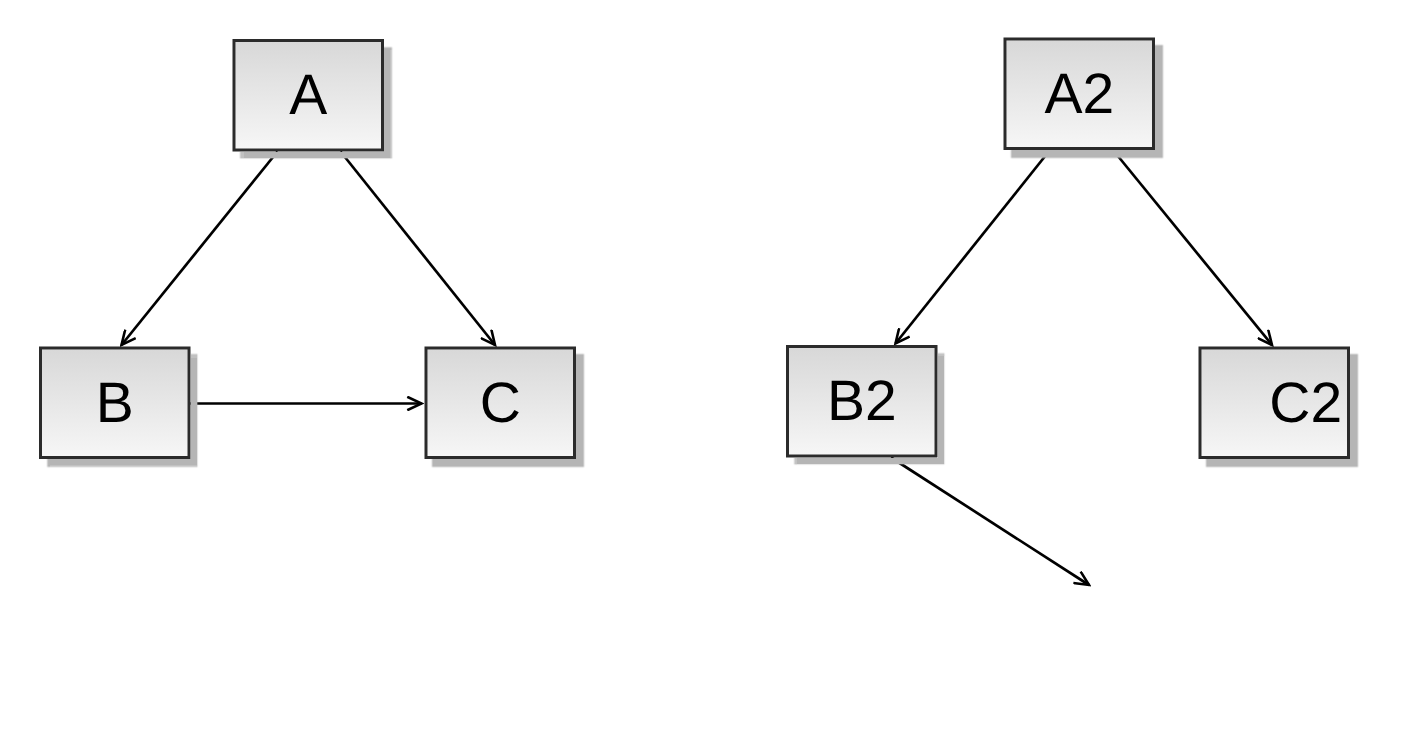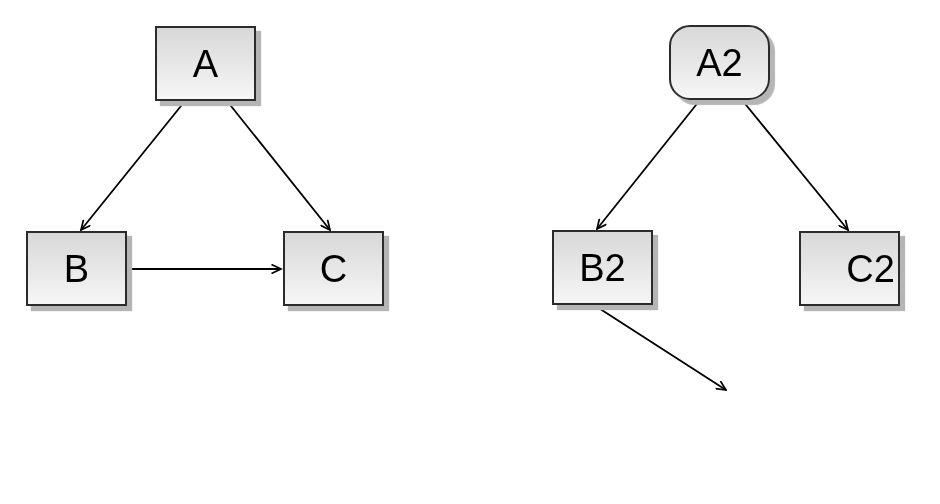--- a/index.html
+++ b/index.html
@@ -47,22 +47,22 @@
   .node-label {
     font-size: 38px;
     line-height: 1;
     color: #000000;
     user-select: none;
   }
   
   .pos-a  { left: 155px; top: 26px; }
   .pos-b  { left: 26px;  top: 231px; }
   .pos-c  { left: 283px; top: 231px; }
-  .pos-a2 { left: 669px; top: 25px; border-radius: 21px; }
-  .pos-b2 { left: 552px; top: 230px; }
+  .pos-a2 { left: 669px; top: 25px; }
+  .pos-b2 { left: 524px; top: 230px; }
   .pos-c2 { left: 799px; top: 231px; padding-left: 42px; }
   .pos-c3 { left: 676px; top: 392px; }
 </style>
 </head>
 <body>
 
 <div class="canvas">
 
   <svg class="edges-layer" width="940" height="504" viewBox="0 0 940 504" xmlns="http://www.w3.org/2000/svg">
     <defs>

